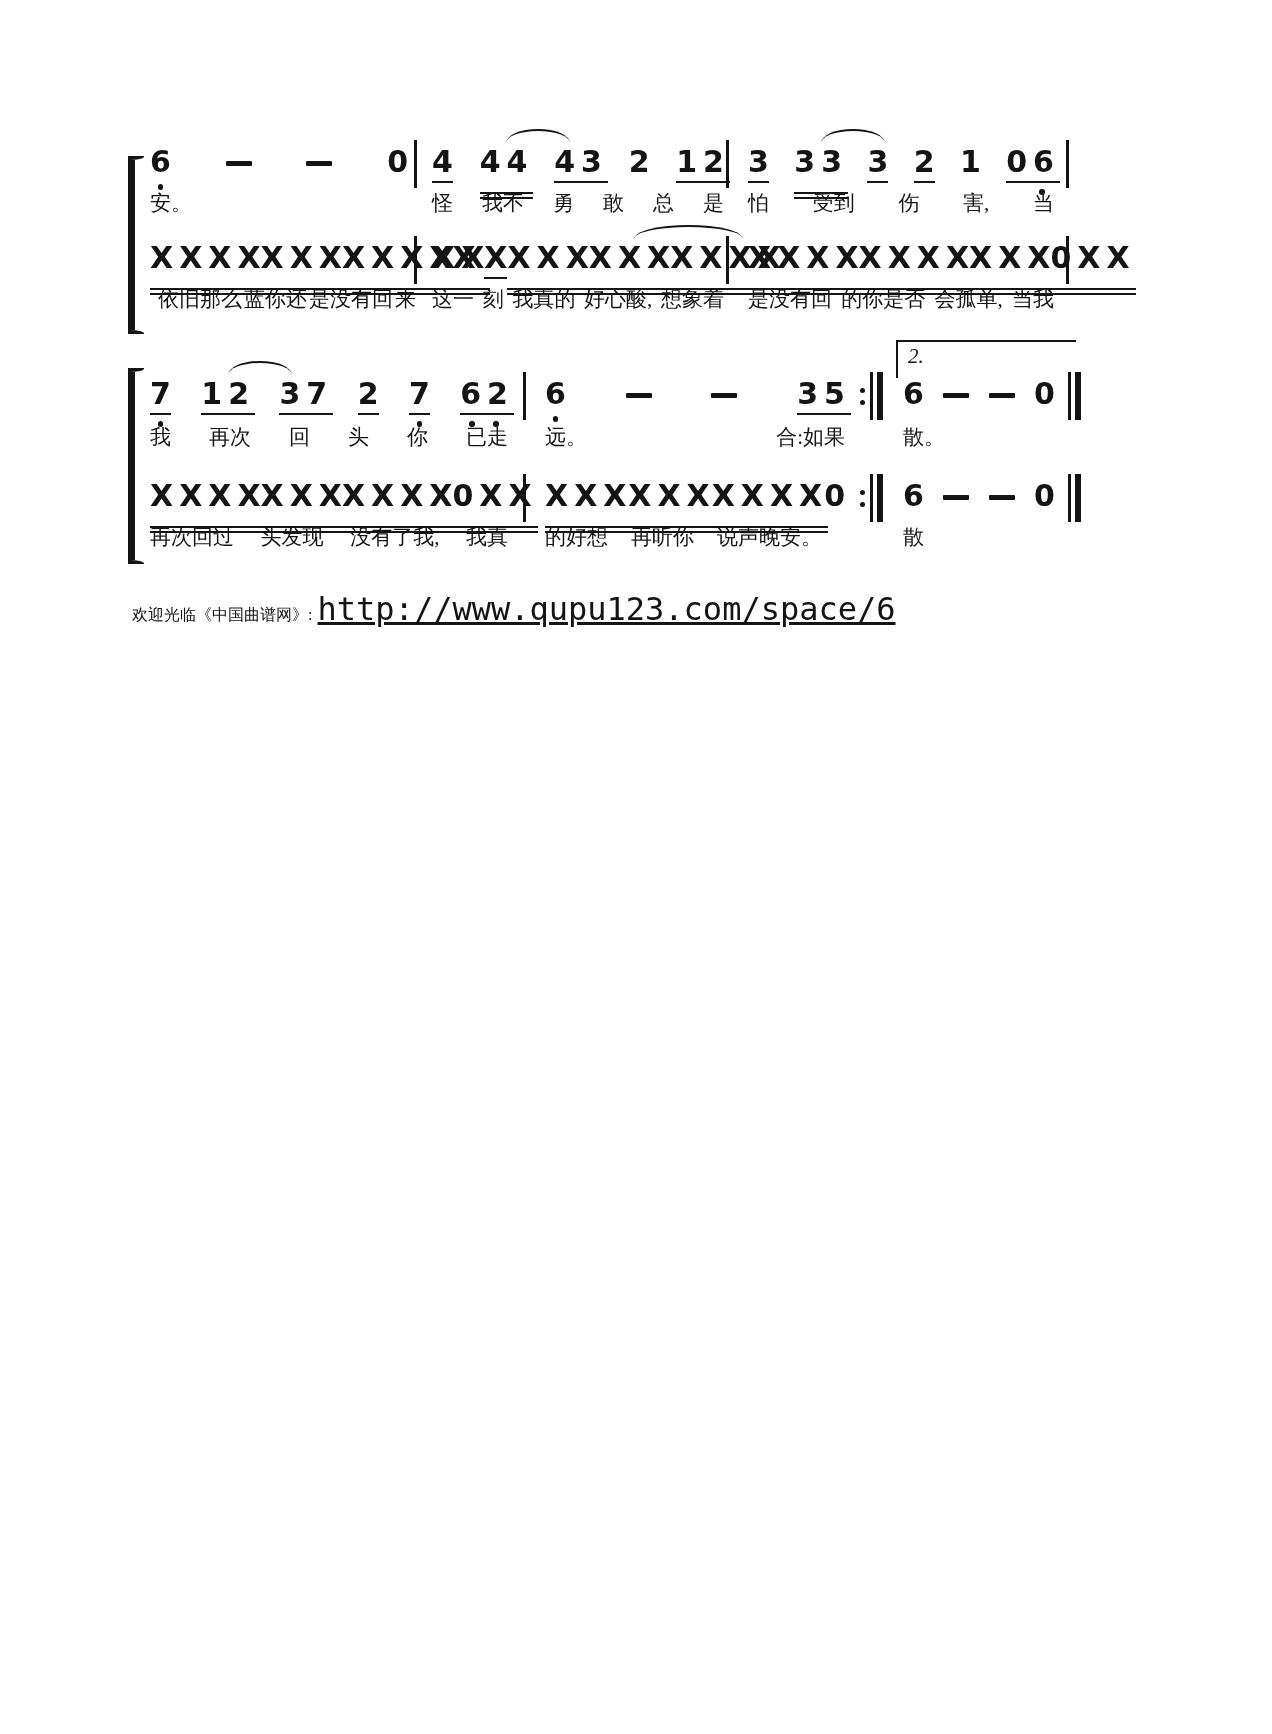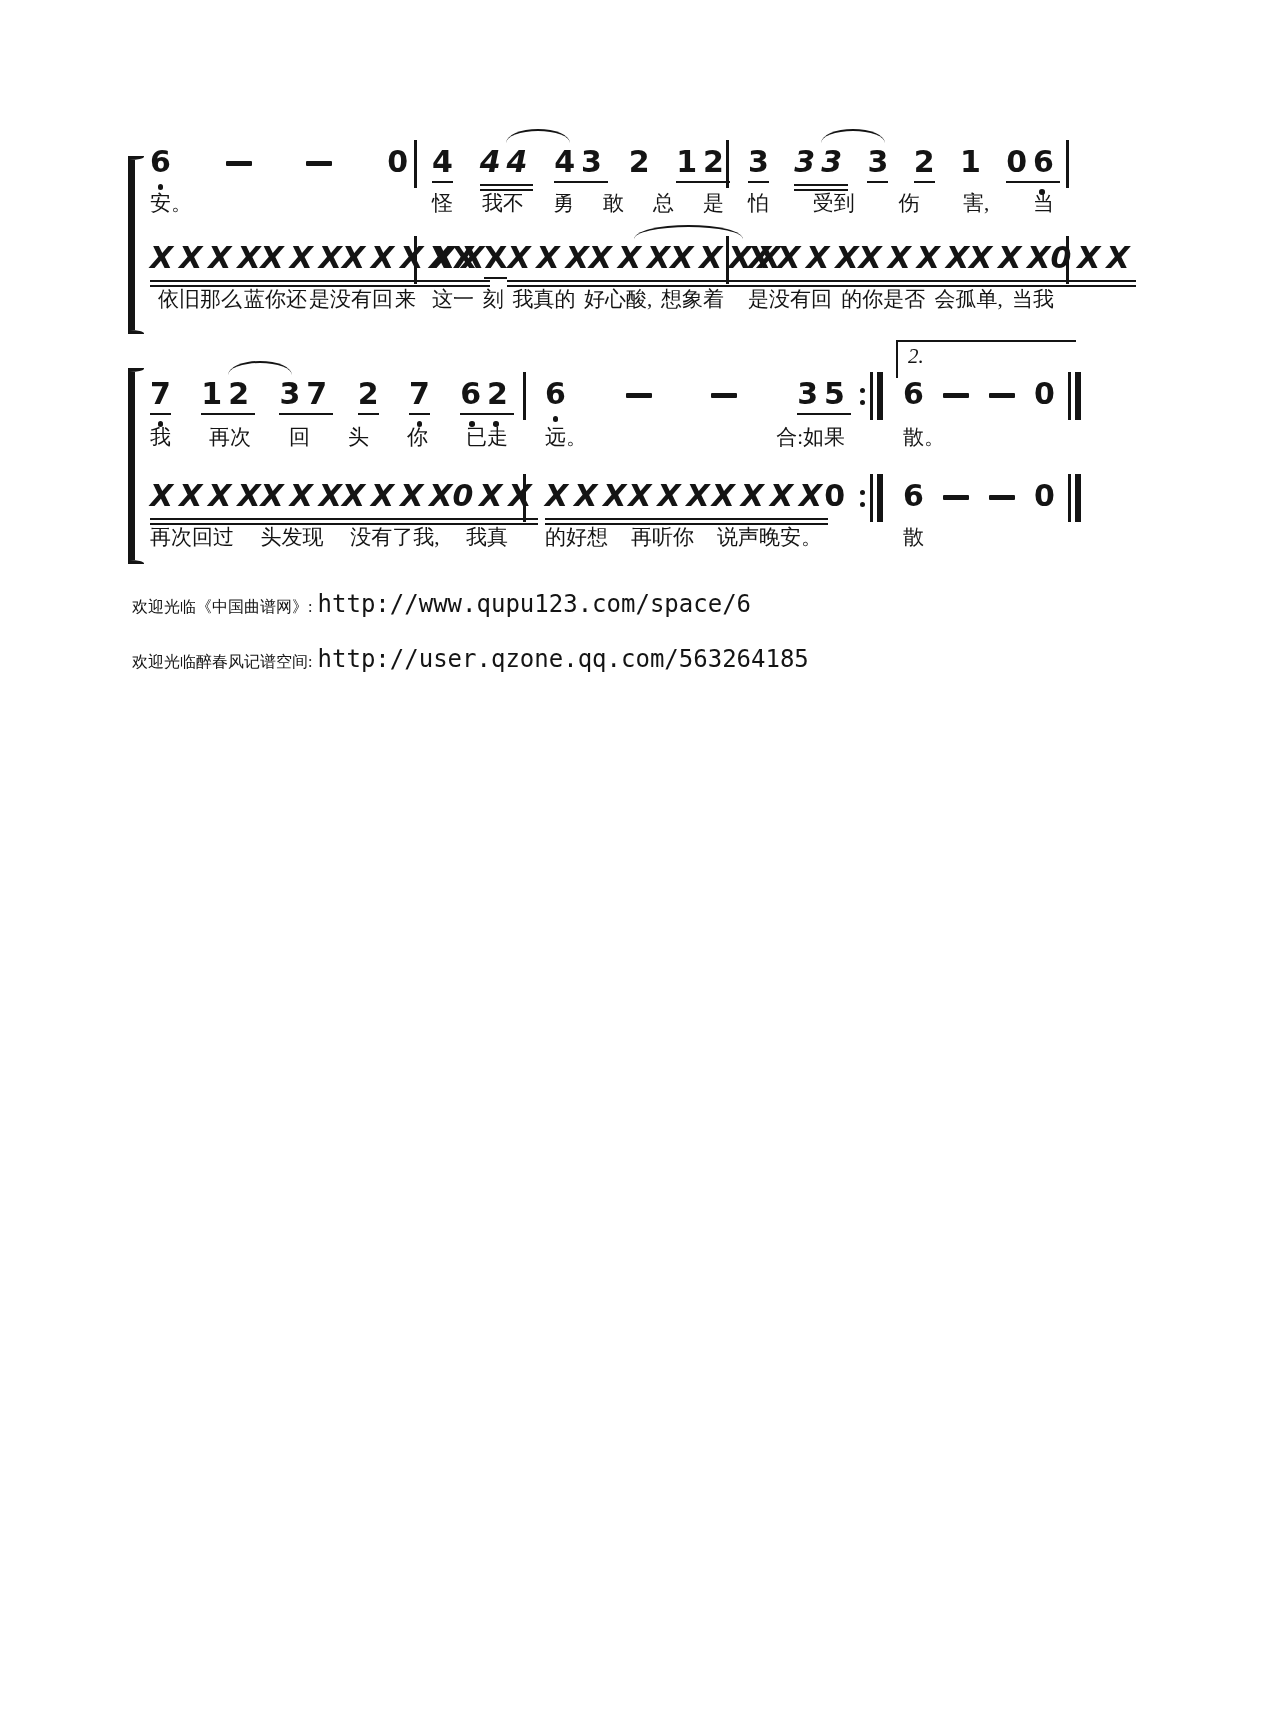--- a/index.html
+++ b/index.html
@@ -5,21 +5,21 @@
   html,body{margin:0;padding:0;background:#fff;}
   .sheet{position:relative;width:1272px;height:1734px;background:#ffffff;overflow:hidden;
          font-family:"DejaVu Sans","Liberation Sans",sans-serif;color:#141414;}
   
   .measure{position:absolute;display:flex;justify-content:space-between;align-items:flex-start;height:40px;}
   .lmeasure{position:absolute;display:flex;justify-content:space-between;align-items:flex-start;}
   .tok{position:relative;display:flex;flex-direction:column;align-items:center;}
   .num{position:relative;display:inline-block;font-weight:700;font-size:30px;line-height:32px;white-space:pre;}
   .num.multi{letter-spacing:6px;margin-right:-6px;}
   .num.u1{border-bottom:2.5px solid #141414;padding-bottom:3px;}
-  .num.u2{border-bottom:2.5px solid #141414;padding-bottom:6px;font-style:italic;}
+  .num.u2{border-bottom:2.5px solid #141414;padding-bottom:14px;}
   .num.u2::after{content:'';position:absolute;left:0;right:0;bottom:-7px;height:2.5px;background:#141414;}
   .dash{width:26px;height:4.5px;background:#141414;margin-top:15px;border-radius:1px;}
   .dotline{position:absolute;left:0;right:0;top:calc(100% + 6px);display:flex;}
   .dotline i{flex:1;display:flex;justify-content:center;}
   .dotline i.on::before{content:'';width:5.5px;height:5.5px;border-radius:50%;background:#141414;}
   .tok.slur::before{content:'';position:absolute;left:55%;top:-17px;width:135%;height:15px;
       border-top:2.5px solid #141414;border-radius:60% 60% 0 0 / 100% 100% 0 0;pointer-events:none;}
   .lyr{font-family:"Liberation Serif","DejaVu Serif",serif;font-size:21px;line-height:26px;white-space:nowrap;}
   
   .bar{position:absolute;display:flex;align-items:stretch;height:48px;}
@@ -32,21 +32,21 @@
   .sysbracket::before,.sysbracket::after{content:'';position:absolute;left:0;width:16px;height:4px;background:#141414;}
   .sysbracket::before{top:-4px;border-radius:0 0 90% 0;}
   .sysbracket::after{bottom:-4px;border-radius:0 90% 0 0;}
   
   .volta{position:absolute;border-top:2.5px solid #141414;border-left:2.5px solid #141414;height:36px;}
   .volta span{position:absolute;left:10px;top:2px;font-family:"Liberation Serif","DejaVu Serif",serif;
       font-style:italic;font-size:21px;}
   
   .footer-line{position:absolute;left:132px;white-space:nowrap;}
   .flabel{font-family:"Liberation Serif","DejaVu Serif",serif;font-size:16px;}
-  .furl{font-family:"DejaVu Sans Mono","Liberation Mono",monospace;font-size:24px;}
+  .furl{font-family:"DejaVu Sans Mono","Liberation Mono",monospace;font-size:32px;text-decoration:underline;}
 </style>
 </head>
 <body>
 
 <div class="sheet">
   <div id="notation">
       <div class="sysbracket" style="top: 160px; height: 170px;"></div>
       <div class="measure" style="left: 150px; width: 258px; top: 146px;">
         <span class="tok">
           <span class="num">6</span>
@@ -355,17 +355,13 @@
       <span class="bar" style="left: 1068px; top: 474px;">
         <span class="t1"></span>
         <span class="t2"></span>
       </span>
     </div>
 
   <div class="footer-line" style="top:590px">
     <span class="flabel">欢迎光临《中国曲谱网》:</span>
     <span class="furl">http://www.qupu123.com/space/6</span>
   </div>
-  <div class="footer-line" style="top:645px">
-    <span class="flabel">欢迎光临醉春风记谱空间:</span>
-    <span class="furl">http://user.qzone.qq.com/563264185</span>
-  </div>
 </div>
 
 </body></html>

